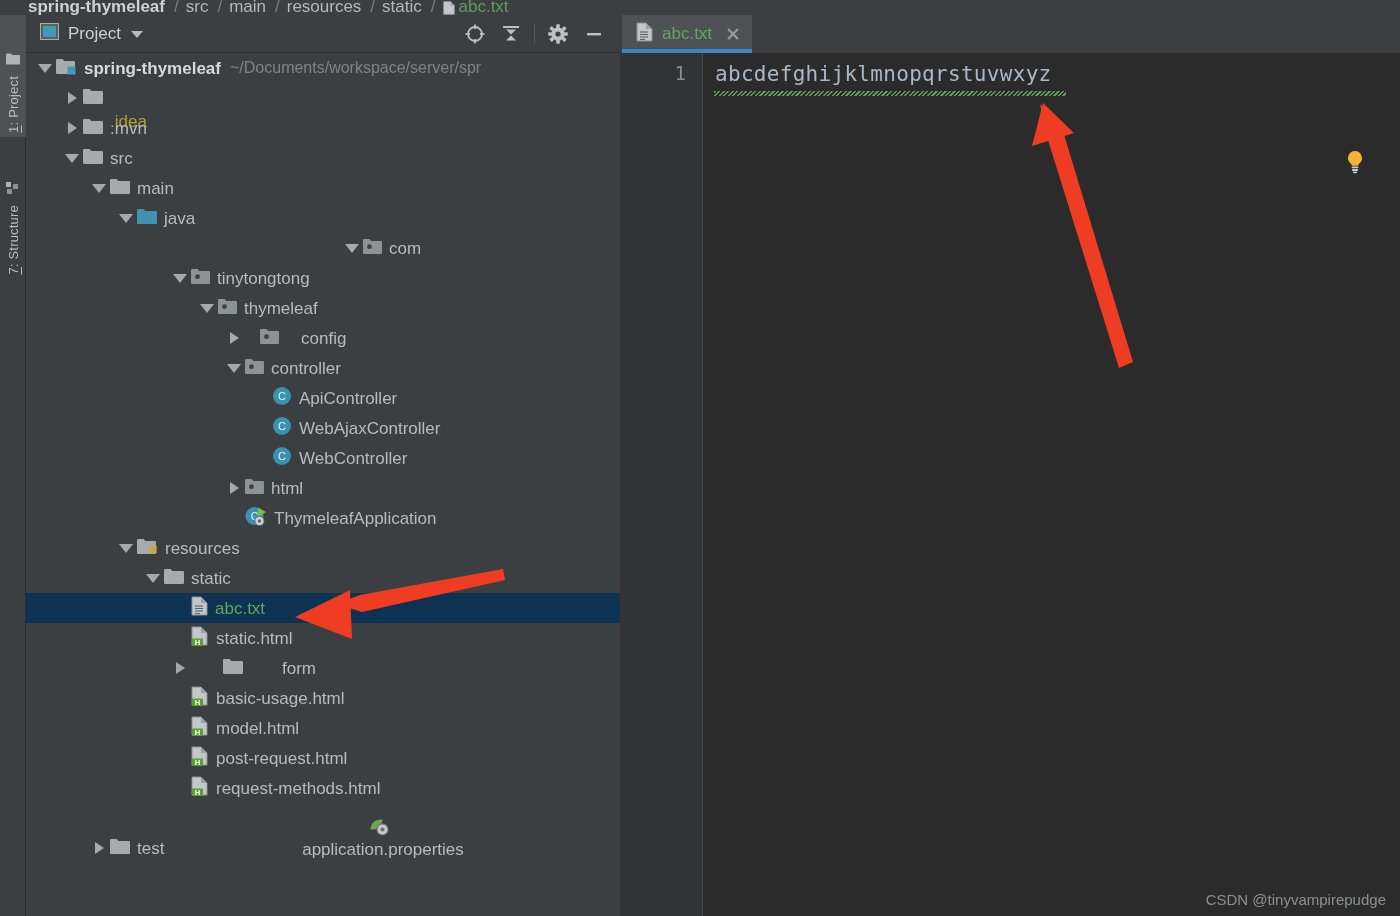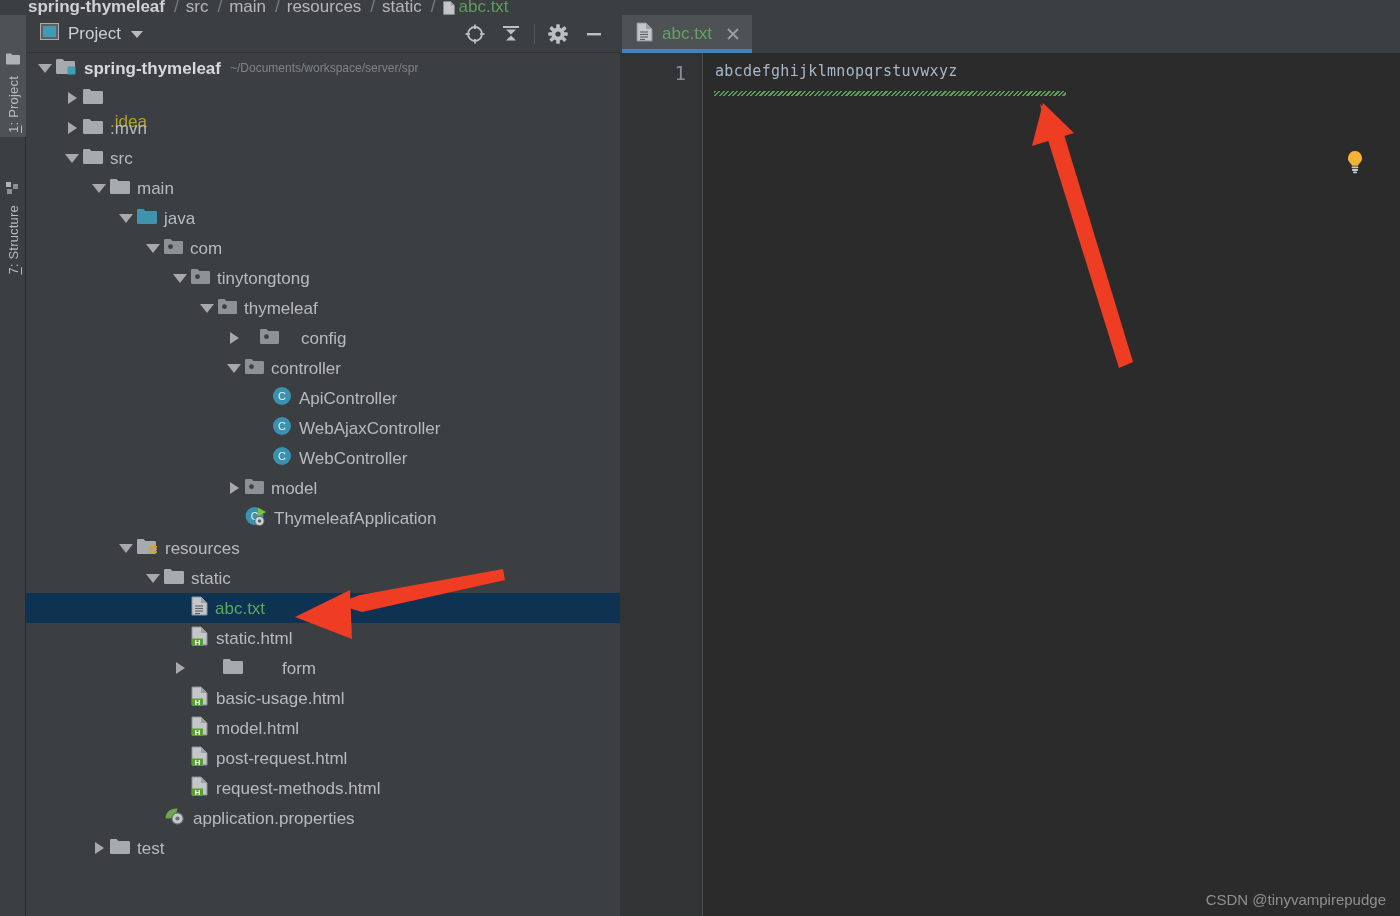--- a/index.html
+++ b/index.html
@@ -101,21 +101,21 @@
     border-left: 7px solid transparent; border-right: 7px solid transparent;
     border-top: 9px solid #a6a8aa;
   }
   .twisty.none::before { content: none; }
   .ico { flex: 0 0 auto; margin-right: 7px; display: block; }
   .label { font-size: 17px; color: #b8bbbd; line-height: 17px; }
   .label.bold { font-weight: bold; color: #d6d8da; }
   .label.green { color: #5ea65e; }
   .label.olive { color: #b0a12c; margin-top: 47px; }
   .path {
-    font-size: 12px; color: #808385; margin-left: 9px;
+    font-size: 16px; color: #808385; margin-left: 9px;
     overflow: hidden; text-overflow: clip;
   }
 
   
   .editor-area {
     position: absolute; left: 620px; top: 15px; width: 780px; height: 901px;
     background: #2b2b2b;
   }
   .tabbar {
     position: relative; height: 38px; width: 100%;
@@ -151,21 +151,21 @@
     background: #313335; border-right: 1px solid #4b4b4b;
   }
   .linenum {
     position: absolute; right: 16px; top: 9px;
     font-family: "DejaVu Sans Mono", monospace;
     font-size: 19px; color: #8a8d8f;
   }
   .code-line {
     position: absolute; left: 95px; top: 9px;
     font-family: "DejaVu Sans Mono", monospace;
-    font-size: 15px; letter-spacing: .3px; color: #a9b7c6;
+    font-size: 21px; letter-spacing: .3px; color: #a9b7c6;
     border-bottom: 0;
   }
   .squiggle {
     position: absolute; left: 94px; top: 38px; width: 352px; height: 5px;
     background-image:
       repeating-linear-gradient(135deg, #5aa35a 0 1.6px, transparent 1.6px 3.2px);
     opacity: .95;
   }
   .bulb {
     position: absolute; left: 725px; top: 97px;
@@ -317,21 +317,21 @@
             </svg></span>
           <span class="label">main</span>
         </div>
         <div class="row" style="padding-left: 93px;">
           <span class="twisty expanded"></span>
           <span class="ico"><svg width="20" height="16" viewBox="0 0 20 16">
               <path d="M0 2.2A1.2 1.2 0 0 1 1.2 1h5.3l1.9 2h10.4A1.2 1.2 0 0 1 20 4.2v10.6A1.2 1.2 0 0 1 18.8 16H1.2A1.2 1.2 0 0 1 0 14.8z" fill="#3e93ae"></path>
             </svg></span>
           <span class="label">java</span>
         </div>
-        <div class="row" style="padding-left: 120px;">
+        <div class="row" style="padding-left: 120px; justify-content: center;">
           <span class="twisty expanded"></span>
           <span class="ico"><svg width="19" height="16" viewBox="0 0 19 16">
               <path d="M0 2.2A1.2 1.2 0 0 1 1.2 1h5.3l1.9 2h9.4A1.2 1.2 0 0 1 19 4.2v10.6A1.2 1.2 0 0 1 17.8 16H1.2A1.2 1.2 0 0 1 0 14.8z" fill="#8d9295"></path>
               <circle cx="6.5" cy="8.7" r="2.4" fill="#3c4042"></circle>
             </svg></span>
           <span class="label">com</span>
         </div>
         <div class="row" style="padding-left: 147px;">
           <span class="twisty expanded"></span>
           <span class="ico"><svg width="19" height="16" viewBox="0 0 19 16">
@@ -387,21 +387,21 @@
               <text x="10" y="14.4" font-family="Liberation Sans, sans-serif" font-size="11" fill="#e6f2f6" text-anchor="middle">C</text>
             </svg></span>
           <span class="label">WebController</span>
         </div>
         <div class="row" style="padding-left: 201px;">
           <span class="twisty collapsed"></span>
           <span class="ico"><svg width="19" height="16" viewBox="0 0 19 16">
               <path d="M0 2.2A1.2 1.2 0 0 1 1.2 1h5.3l1.9 2h9.4A1.2 1.2 0 0 1 19 4.2v10.6A1.2 1.2 0 0 1 17.8 16H1.2A1.2 1.2 0 0 1 0 14.8z" fill="#8d9295"></path>
               <circle cx="6.5" cy="8.7" r="2.4" fill="#3c4042"></circle>
             </svg></span>
-          <span class="label">model</span>
+          <span class="label">html</span>
         </div>
         <div class="row" style="padding-left: 201px;">
           <span class="twisty none"></span>
           <span class="ico"><svg width="22" height="20" viewBox="0 0 22 20">
               <circle cx="9.5" cy="10" r="9" fill="#3b92b0"></circle>
               <text x="9.5" y="14.2" font-family="Liberation Sans, sans-serif" font-size="10.5" fill="#e6f2f6" text-anchor="middle">C</text>
               <polygon points="13,1.5 21,6 13,10.5" fill="#7fbf3f"></polygon>
               <circle cx="14.5" cy="15" r="4.6" fill="#cfd3d5" stroke="#5e6265" stroke-width=".9"></circle>
               <circle cx="14.5" cy="15" r="1.7" fill="#5e6265"></circle>
             </svg></span>
@@ -490,21 +490,21 @@
         <div class="row" style="padding-left: 147px;">
           <span class="twisty none"></span>
           <span class="ico"><svg width="18" height="20" viewBox="0 0 18 20">
               <path d="M1 1h9l6 6v12H1z" fill="#c3c7ca" stroke="#8d9194"></path>
               <path d="M10 1l6 6h-6z" fill="#9ca0a3"></path>
               <rect x="1" y="12.5" width="11" height="7.5" fill="#5aa02c"></rect>
               <text x="6.5" y="18.6" font-family="Liberation Sans, sans-serif" font-size="7.6" font-weight="bold" fill="#ffffff" text-anchor="middle">H</text>
             </svg></span>
           <span class="label">request-methods.html</span>
         </div>
-        <div class="row" style="padding-left: 120px;">
+        <div class="row" style="padding-left: 120px; flex-direction: column;">
           <span class="twisty none"></span>
           <span class="ico"><svg width="22" height="20" viewBox="0 0 22 20">
               <path d="M1.5 12.5C1.5 6 6.5 2 13.5 2.5c-1 7-5.5 10.5-12 10z" fill="#6aa84f"></path>
               <circle cx="13.5" cy="12.5" r="5.6" fill="#c6cacc" stroke="#6b6f72" stroke-width="1.1"></circle>
               <circle cx="13.5" cy="12.5" r="2.1" fill="#6b6f72"></circle>
             </svg></span>
           <span class="label">application.properties</span>
         </div>
         <div class="row" style="padding-left: 66px;">
           <span class="twisty collapsed"></span>

